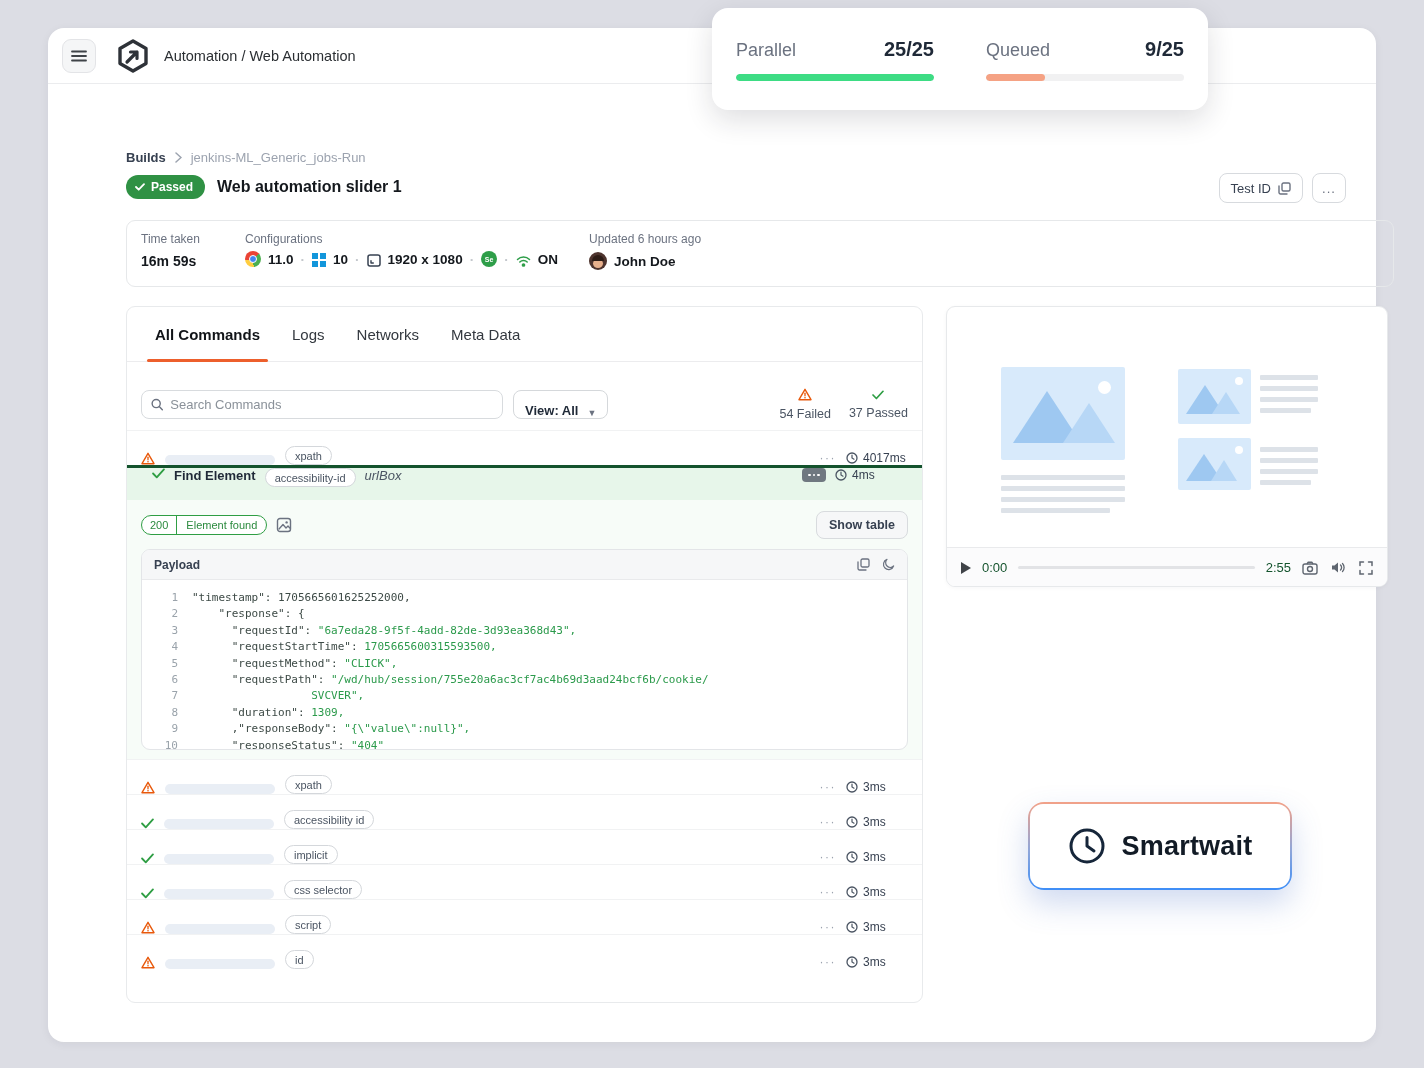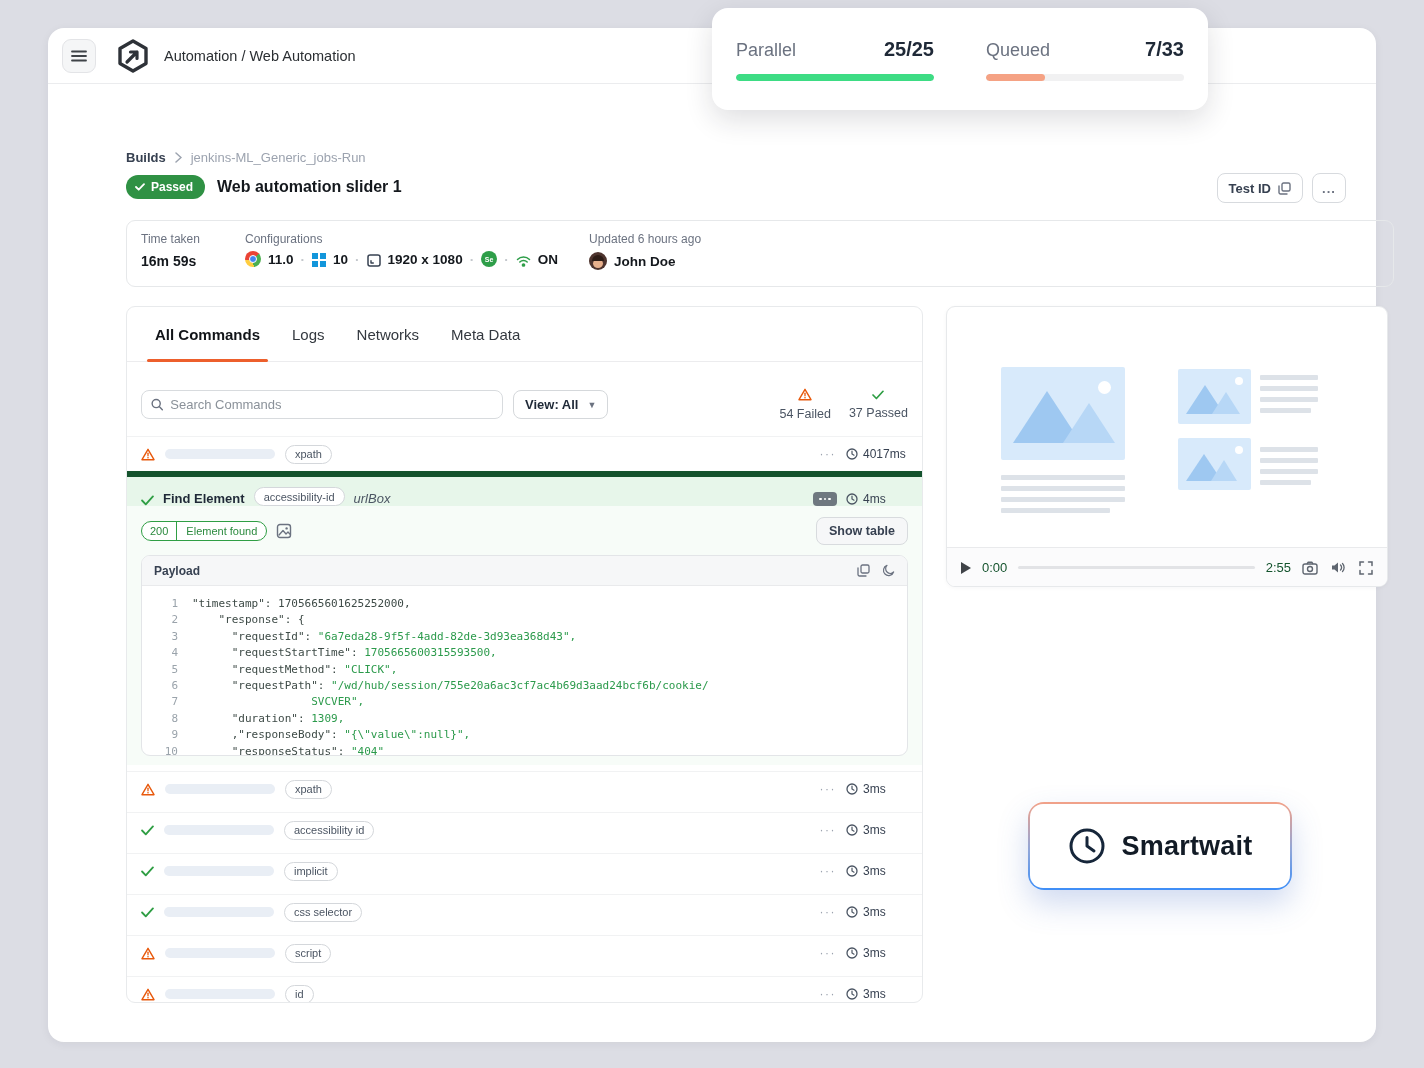--- a/index.html
+++ b/index.html
@@ -36,21 +36,21 @@
 
   
   .crumbs{ position:absolute; left:78px; top:122px; font-size:13px; color:#9ca3af; display:flex; gap:9px; align-items:center;}
   .crumb-first{ color:#374151; font-weight:bold; cursor:pointer; }
   .title-row{ position:absolute; left:78px; top:147px; display:flex; align-items:center; gap:12px; }
   .badge-passed{ display:inline-flex; align-items:center; gap:6px; background:#2f9144; color:#fff;
     border-radius:999px; font-size:12px; font-weight:bold; padding:5px 12px 5px 9px; }
   .build-title{ font-size:16px; font-weight:bold; color:#14181d; }
   .title-actions{ position:absolute; top:145px; right:30px; left:auto; display:flex; gap:9px; }
   .btn-outline{ display:inline-flex; align-items:center; gap:7px; border:1px solid #d7dade; background:#fff;
-    border-radius:8px; padding:5px 11px; font-size:13px; font-weight:bold; color:#374151; cursor:pointer; height:30px;}
+    border-radius:8px; padding:5px 11px; font-size:13px; font-weight:normal; color:#374151; cursor:pointer; height:30px;}
   .btn-more{ width:34px; justify-content:center; color:#6b7280; letter-spacing:1px; padding:5px 6px; }
 
   
   .info-bar{ position:absolute; left:78px; top:192px; width:1268px; height:67px; border:1px solid #e6e8ea;
     border-radius:9px; display:flex; padding:11px 14px; }
   .info-label{ font-size:12px; color:#6b7280; }
   .info-col1{ width:104px; }
   .info-col2{ width:344px; }
   .time-val{ margin-top:7px; font-size:14px; font-weight:bold; color:#14181d; }
   .config-row{ margin-top:5px; display:flex; align-items:flex-end; gap:7px; font-size:13.5px; font-weight:bold; color:#14181d; }
@@ -72,34 +72,34 @@
     border:1px solid #e8eaec; border-radius:9px; background:#fff; overflow:hidden; }
   .tabs{ height:55px; display:flex; align-items:center; gap:32px; padding:0 28px; border-bottom:1px solid #ececee; }
   .tab{ font-size:15px; color:#33383f; cursor:pointer; position:relative; height:100%; display:flex; align-items:center; }
   .tab.active{ font-weight:bold; color:#111418; }
   .tab.active::after{ content:''; position:absolute; left:-8px; right:-8px; bottom:-1px; height:3px; background:#ed5f2c; border-radius:2px;}
   .toolbar{ padding:26px 14px 9px; display:flex; align-items:center; }
   .search-box{ width:362px; height:29px; border:1px solid #d8dbde; border-radius:8px; display:flex; align-items:center;
     padding:0 9px; gap:7px; background:#fff; }
   .search-box input{ border:none; outline:none; font-size:13px; color:#374151; width:100%; font-family:"Liberation Sans",sans-serif;}
   .search-box input::placeholder{ color:#8a9199; }
-  .view-select{ margin-left:10px; height:29px; border:1px solid #d5d8db; border-radius:8px; display:flex; align-items:center;
+  .view-select{ margin-left:10px; height:29px; border:1px solid #d5d8db; border-radius:8px; display:flex; align-items:flex-end;
     gap:9px; padding:0 11px; font-size:13px; font-weight:bold; color:#1f2937; cursor:pointer; background:#fff;}
   .caret{ color:#6b7280; font-size:9px; }
   .counts{ margin-left:auto; display:flex; align-items:center; gap:18px; font-size:12.5px; color:#4b5563; }
   .count{ display:flex; align-items:center; gap:6px;flex-direction:column; }
 
-  .cmd-row{ height:35px; display:flex; align-items:center; gap:10px; padding:0 14px; border-top:1px solid #f1f2f3;margin-top:6px; }
+  .cmd-row{ height:35px; display:flex; align-items:flex-end; gap:10px; padding:0 14px; border-top:1px solid #f1f2f3; }
   .skel{ width:110px; height:10px; border-radius:5px; background:#e9eef5; }
   .pill{ border:1px solid #d4d7db; border-radius:999px; padding:2.5px 9px; font-size:11px; color:#4b5563; background:#fff; white-space:nowrap;}
   .sp{ flex:1; }
   .row-dots{ color:#9ca3af; font-size:12px; letter-spacing:1.5px; cursor:pointer; }
   .time{ display:flex; align-items:center; gap:5px; font-size:12px; color:#374151; width:62px; justify-content:flex-start;}
 
-  .row-selected{ background:#e7f6ea; border-top:6px solid #14532d; height:35px; display:flex; align-items:flex-end; gap:9px; padding:0 14px;}
+  .row-selected{ background:#e7f6ea; border-top:3px solid #14532d; height:35px; display:flex; align-items:flex-start; gap:9px; padding:0 25px;}
   .sel-name{ font-size:13px; font-weight:bold; color:#1f2937; }
   .sel-target{ font-size:13px; font-style:italic; color:#4b5563; }
   .more-chip{ width:24px; height:14px; background:#6f7880; border-radius:4px; display:flex; align-items:center;
     justify-content:center; gap:2px; cursor:pointer; }
   .more-chip i{ width:2.5px; height:2.5px; background:#fff; border-radius:50%; }
 
   .expanded{ background:#f7fcf8; padding:8px 14px 9px; }
   .result-row{ height:33px; display:flex; align-items:center; gap:9px; }
   .res-pill{ display:inline-flex; align-items:center; border:1px solid #2f9e44; border-radius:999px; overflow:hidden;
     font-size:11px; font-weight:normal; color:#2b8a3e; background:#fff;}
@@ -575,21 +575,21 @@
       <span class="stat-label">Parallel</span>
       <span class="stat-value">25/25</span>
     </div>
     <div class="bar-track">
       <div class="bar-fill fill-green" id="parallel-fill" style="width: 100%;"></div>
     </div>
   </div>
   <div class="stat">
     <div class="stat-top">
       <span class="stat-label">Queued</span>
-      <span class="stat-value">7/33</span>
+      <span class="stat-value">9/25</span>
     </div>
     <div class="bar-track">
       <div class="bar-fill fill-salmon" id="queued-fill" style="width: 30%;"></div>
     </div>
   </div>
 </div>
 
 <div class="smartwait">
   <div class="smartwait-inner">
     <svg width="38" height="38" viewBox="0 0 38 38">

